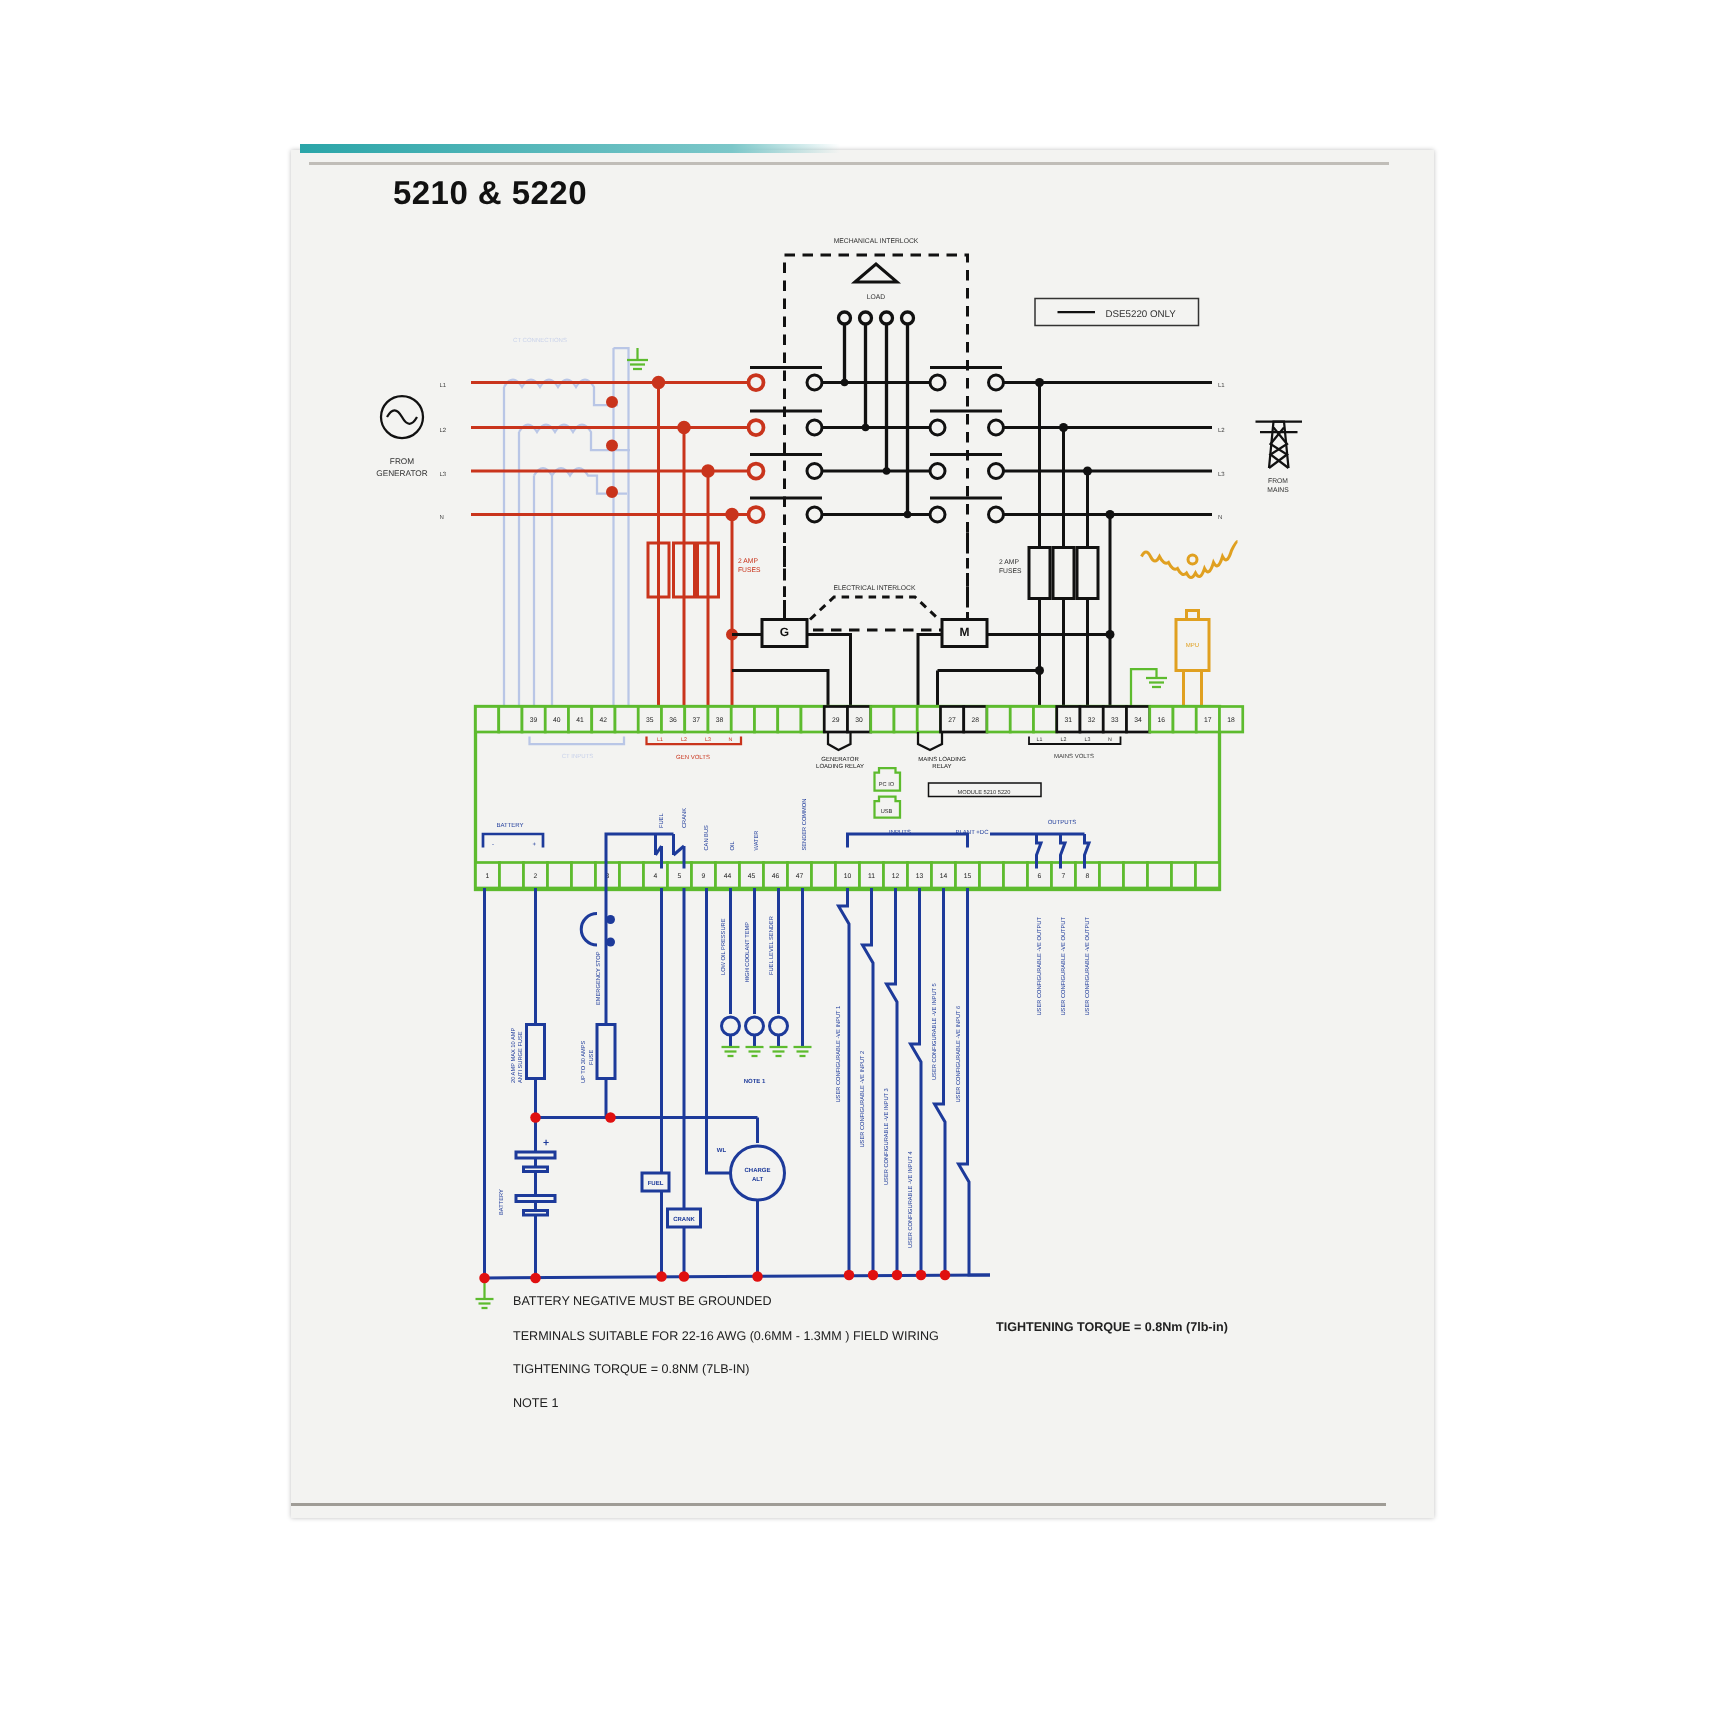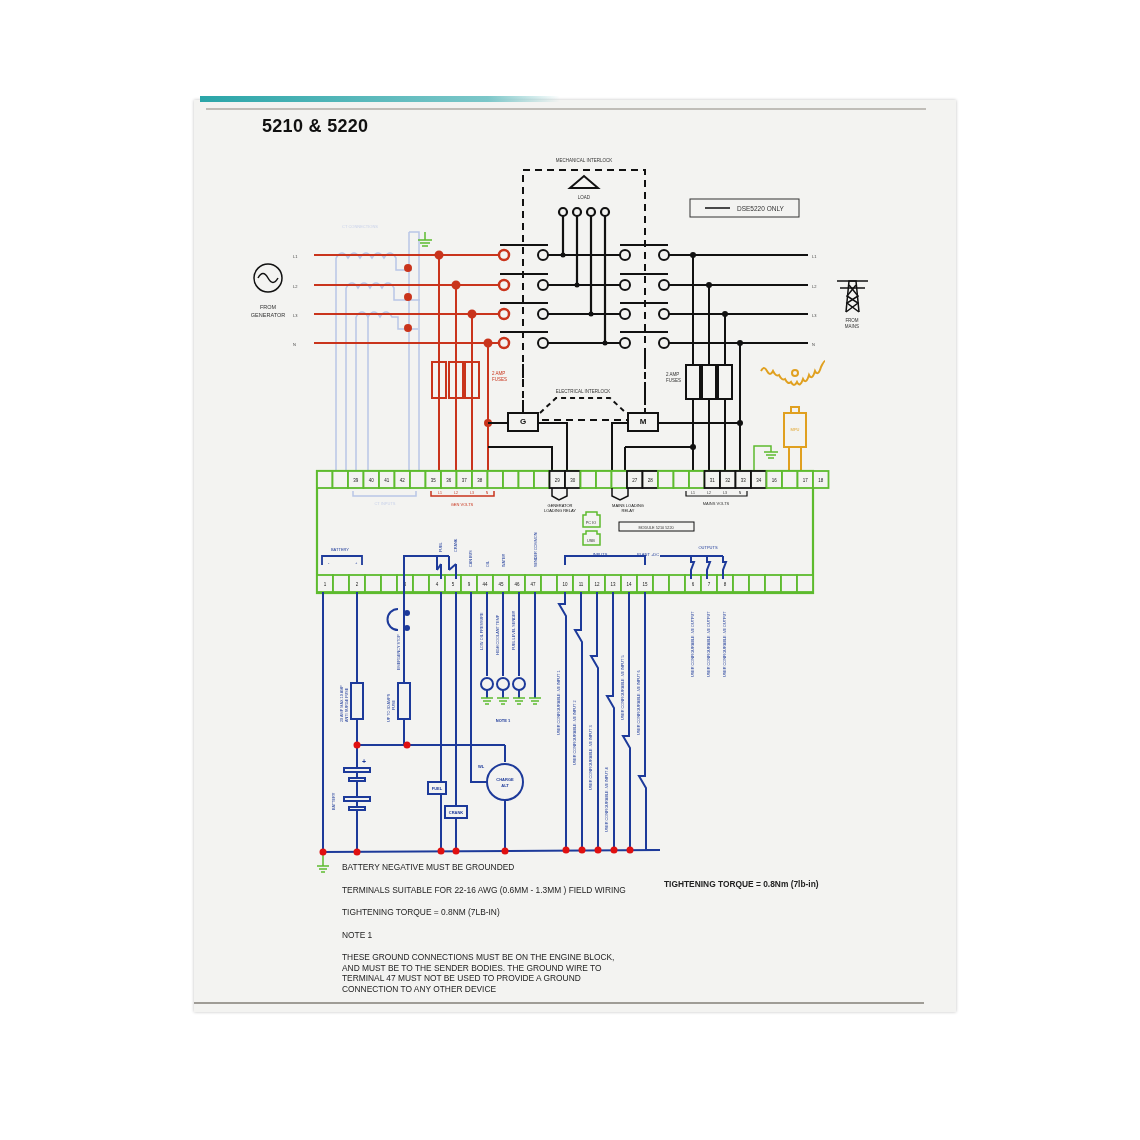--- a/index.html
+++ b/index.html
@@ -1,21 +1,21 @@
 <!DOCTYPE html>
 <html><head>
 <meta charset="utf-8">
 <style>
   html,body{margin:0;padding:0;background:#ffffff;}
   body{width:1140px;height:1140px;position:relative;overflow:hidden;font-family:"Liberation Sans",sans-serif;}
   .sheet{position:absolute;left:194px;top:100px;width:762px;height:912px;background:#f3f3f1;box-shadow:0 0 3px rgba(0,0,0,.25);}
   .sheet-tab{position:absolute;left:200px;top:96px;width:360px;height:6px;background:linear-gradient(90deg,#2aa5a8,#7cc7c9 80%,rgba(255,255,255,0));}
   .sheet-edge{position:absolute;left:206px;top:108px;width:720px;height:2px;background:#9e9a93;opacity:.6;}
   .sheet-bottom{position:absolute;left:194px;top:1002px;width:730px;height:2px;background:#7a766f;opacity:.7;}
-  .title{position:absolute;left:262px;top:116px;font-size:18px;font-weight:bold;color:#111;letter-spacing:0.3px;text-align:right;}
+  .title{position:absolute;left:262px;top:116px;font-size:22px;font-weight:bold;color:#111;letter-spacing:0.3px;text-align:right;}
   svg{position:absolute;left:0;top:0;}
   .notes{position:absolute;left:342px;top:862px;width:290px;font-size:8.4px;font-weight:normal;color:#222;line-height:10.5px;text-transform:uppercase;}
   .notes p{margin:0 0 12px 0;}
   .torque-right{position:absolute;left:664px;top:879px;font-size:8.4px;font-weight:bold;color:#222;}
   .lbl{font-family:"Liberation Sans",sans-serif;}
 </style>
 </head>
 <body>
 
 <div class="sheet"></div>
@@ -507,15 +507,14 @@
     <text class="lbl" transform="translate(710,677) rotate(-90)">USER CONFIGURABLE -VE OUTPUT</text>
     <text class="lbl" transform="translate(726,677) rotate(-90)">USER CONFIGURABLE -VE OUTPUT</text>
   </g>
 </svg>
 
 <div class="notes">
   <p>BATTERY NEGATIVE MUST BE GROUNDED</p>
   <p>TERMINALS SUITABLE FOR 22-16 AWG (0.6mm - 1.3mm ) FIELD WIRING</p>
   <p>TIGHTENING TORQUE = 0.8Nm (7lb-in)</p>
   <p>NOTE 1</p>
-  <p>THESE GROUND CONNECTIONS MUST BE ON THE ENGINE BLOCK, AND MUST BE TO THE SENDER BODIES. THE GROUND WIRE TO TERMINAL 47 MUST NOT BE USED TO PROVIDE A GROUND CONNECTION TO ANY OTHER DEVICE</p>
 </div>
 <div class="torque-right">TIGHTENING TORQUE = 0.8Nm (7lb-in)</div>
 
 </body></html>

